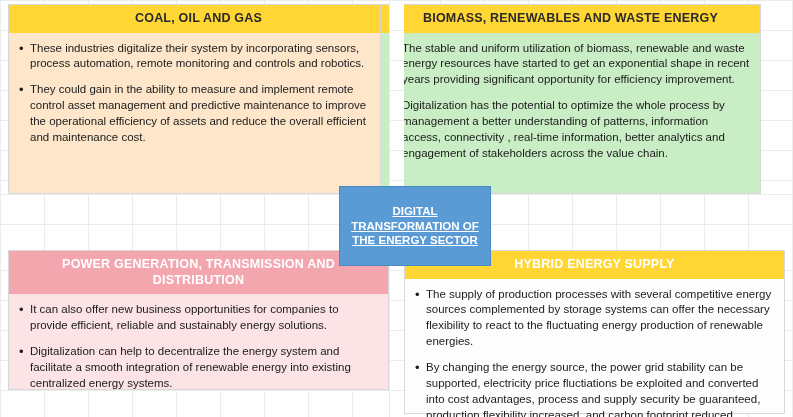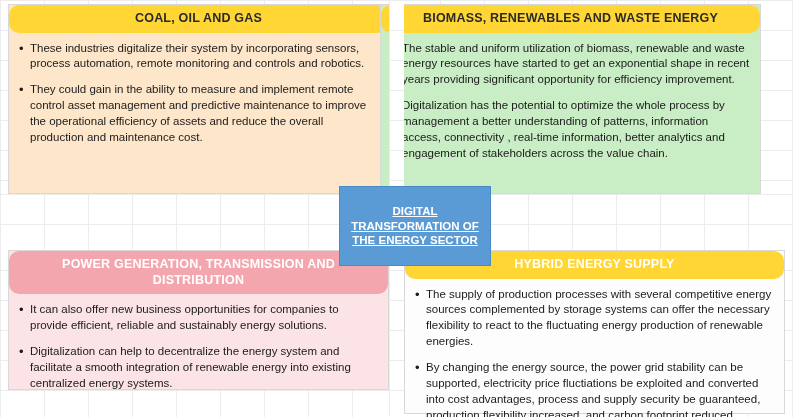--- a/index.html
+++ b/index.html
@@ -39,21 +39,20 @@
   .q-title {
     box-sizing: border-box;
     width: 100%;
     text-align: center;
     font-weight: bold;
     font-size: 12.5px;
     color: #2a2a2a;
     letter-spacing: 0.2px;
     padding: 6px 8px;
     line-height: 1.25;
-    border-radius: 10px;
   }
   .q-body {
     box-sizing: border-box;
     padding: 8px 10px 6px 10px;
   }
   ul.bullets {
     margin: 0;
     padding: 0;
     list-style: none;
   }
@@ -177,21 +176,21 @@
 
 <div class="grid-bg"></div>
 
 <div class="canvas">
 
   <div class="quadrant" id="q-coal">
     <div class="q-title">COAL, OIL AND GAS</div>
     <div class="q-body">
       <ul class="bullets">
         <li>These industries digitalize their system by incorporating sensors, process automation, remote monitoring and controls and robotics.</li>
-        <li>They could gain in the ability to measure and implement remote control asset management and predictive maintenance to improve the operational efficiency of assets and reduce the overall production and maintenance cost.</li>
+        <li>They could gain in the ability to measure and implement remote control asset management and predictive maintenance to improve the operational efficiency of assets and reduce the overall efficient and maintenance cost.</li>
       </ul>
     </div>
   </div>
 
   <div class="quadrant" id="q-biomass">
     <div class="q-title">BIOMASS, RENEWABLES AND WASTE ENERGY</div>
     <div class="q-body">
       <ul class="bullets">
         <li>The stable and uniform utilization of biomass, renewable and waste energy resources have started to get an exponential shape in recent years providing significant opportunity for efficiency improvement.</li>
         <li>Digitalization has the potential to optimize the whole process by management a better understanding of patterns, information access, connectivity , real-time information, better analytics and engagement of stakeholders across the value chain.</li>

